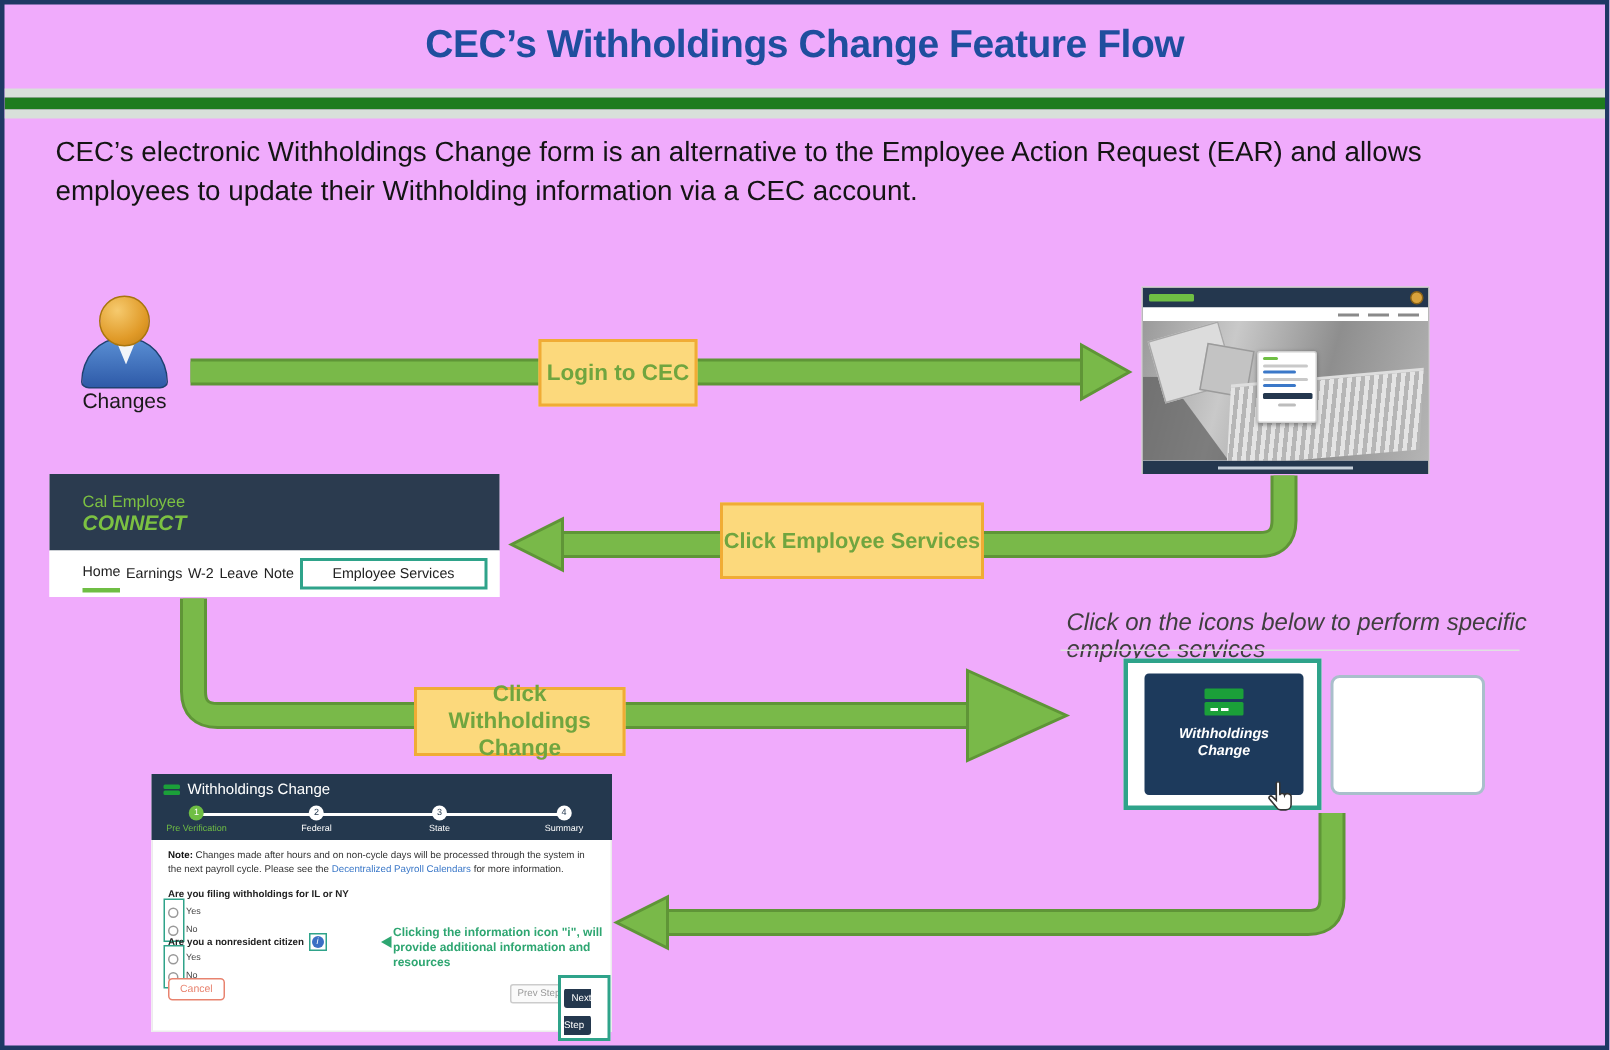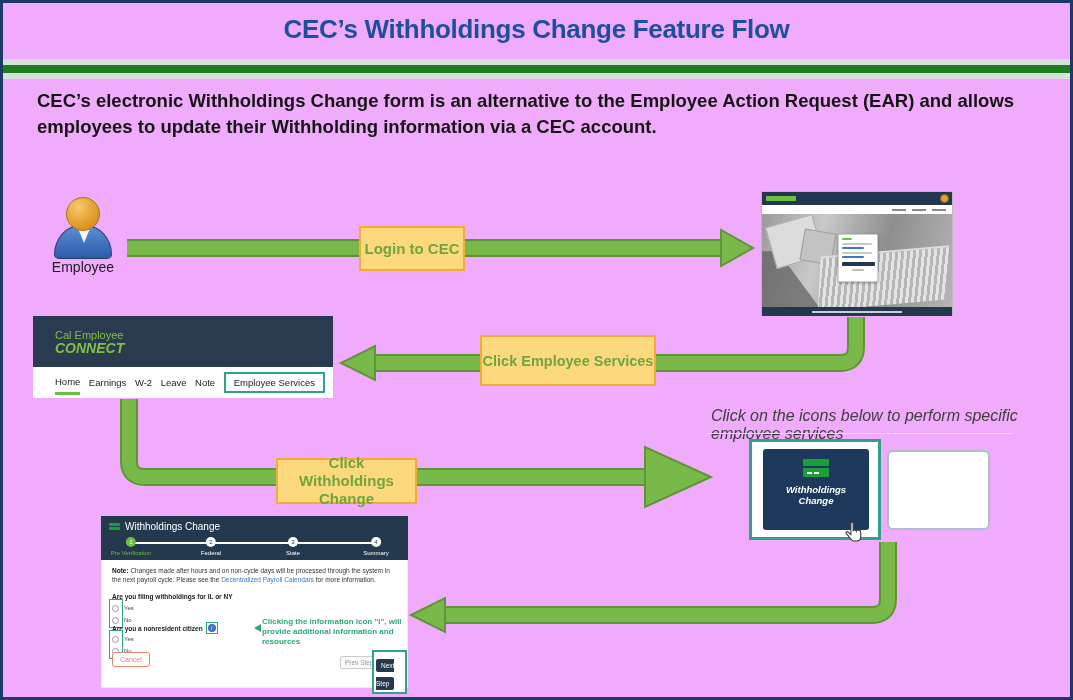--- a/index.html
+++ b/index.html
@@ -8,21 +8,21 @@
             border: 3px solid #1F3864; overflow: hidden; }
 
   
   .page-title { position: absolute; left: 0; top: 11px; width: 100%; text-align: center;
                 font-size: 26px; font-weight: bold; color: #1F4E9E; letter-spacing: -0.3px; }
   .green-band { position: absolute; left: 0; top: 56px; width: 100%; }
   .band-light { height: 6px; background: #D8E0DA; }
   .band-dark  { height: 8px; background: #1E7C1E; }
 
   .intro { position: absolute; left: 34px; top: 85px; width: 1002px;
-           font-size: 18.5px; line-height: 26px; color: #141414; font-weight: bold; }
+           font-size: 18.5px; line-height: 26px; color: #141414; }
 
   
   svg.arrows { position: absolute; left: 0; top: 0; z-index: 1; pointer-events: none; }
 
   
   .callout { position: absolute; z-index: 3; background: #FCD97C; border: 2px solid #F0AC35;
              color: #70A53F; font-weight: bold; display: flex; align-items: center;
              justify-content: center; text-align: center; }
   .callout.c1 { left: 356px; top: 223px; width: 106px; height: 45px; font-size: 15px; }
   .callout.c2 { left: 477px; top: 332px; width: 176px; height: 51px; font-size: 14.5px; white-space: nowrap; }
@@ -79,21 +79,21 @@
   
   .shot-cec { left: 30px; top: 313px; width: 300px; height: 82px; }
   .cec-header { height: 51px; background: #2B3B4F; display: flex; flex-direction: column;
                 justify-content: center; padding-left: 22px; }
   .cec-logo1 { color: #7CC142; font-size: 11px; line-height: 12px; }
   .cec-logo2 { color: #7CC142; font-size: 14px; font-weight: bold; font-style: italic; line-height: 14px; }
   .cec-nav { height: 31px; background: #fff; display: flex; align-items: center;
              justify-content: space-between; padding: 0 8px 0 22px; font-size: 9.5px; color: #222; }
   .nav-item { padding: 5px 0; cursor: default; }
   .nav-item.active { border-bottom: 3px solid #6FBE44; }
-  .nav-item.boxed { border: 2px solid #2FA38A; padding: 3px 8px; }
+  .nav-item.boxed { border: 2px solid #2FA38A; padding: 3px 20px; }
 
   
   .svc-instruction { position: absolute; left: 708px; top: 404px; width: 310px; z-index: 2;
                      font-size: 16px; font-style: italic; color: #3f3f3f; }
   .svc-divider { position: absolute; left: 704px; top: 430px; width: 306px; height: 1px; background: #e0e0e0; z-index: 2; }
   .tile-highlight { position: absolute; left: 746px; top: 436px; width: 132px; height: 101px;
                     border: 3px solid #2FA38A; background: #fff; z-index: 2; }
   .tile { position: absolute; left: 11px; top: 7px; width: 106px; height: 81px; background: #1D3A5C;
           border-radius: 3px; display: flex; flex-direction: column; align-items: center; padding-top: 10px; }
   .tile-icon { width: 26px; }
@@ -186,21 +186,21 @@
       <path d="M 885 539 V 596 Q 885 612 869 612 H 442" stroke="#79B949" stroke-width="14" fill="none"></path>
       <polygon points="442,595 442,629 408,612" fill="#79B949" stroke="#5F9537" stroke-width="2"></polygon>
     </g>
   </svg>
 
   <div class="employee">
     <div class="emp-head"></div>
     <div class="emp-body">
       <div class="emp-collar"></div>
     </div>
-    <div class="emp-label">Employee</div>
+    <div class="emp-label">Changes</div>
   </div>
 
   <div class="callout c2">Click Employee Services</div>
   <div class="callout c1">Login to CEC</div>
   <div class="callout c3">Click Withholdings Change</div>
 
   <div class="shot shot-login">
     <div class="lg-header">
       <div class="lg-logo"></div>
       <div class="lg-seal"></div>

